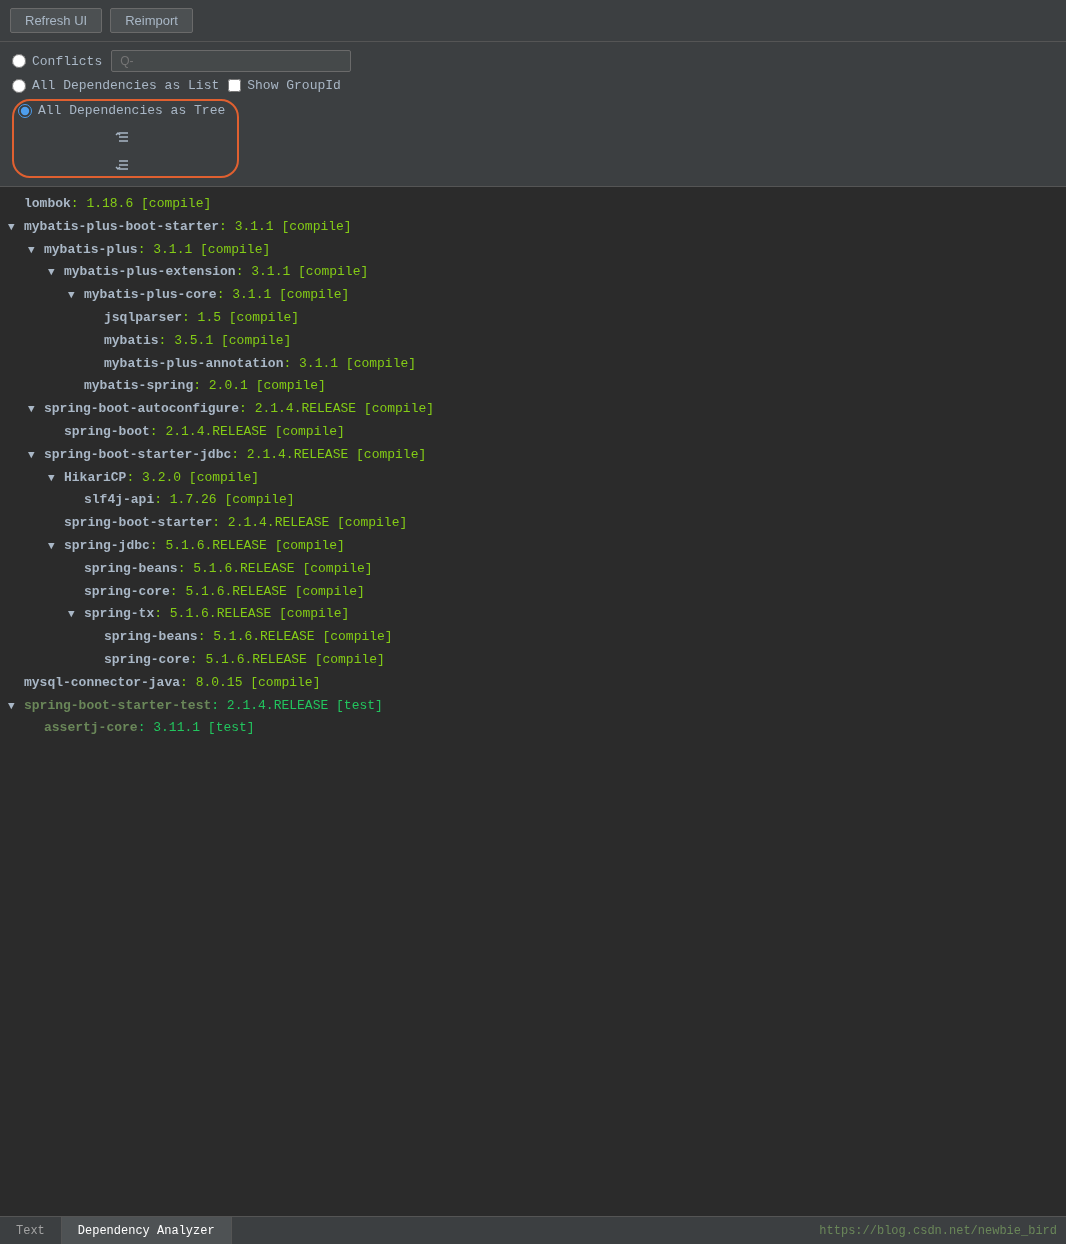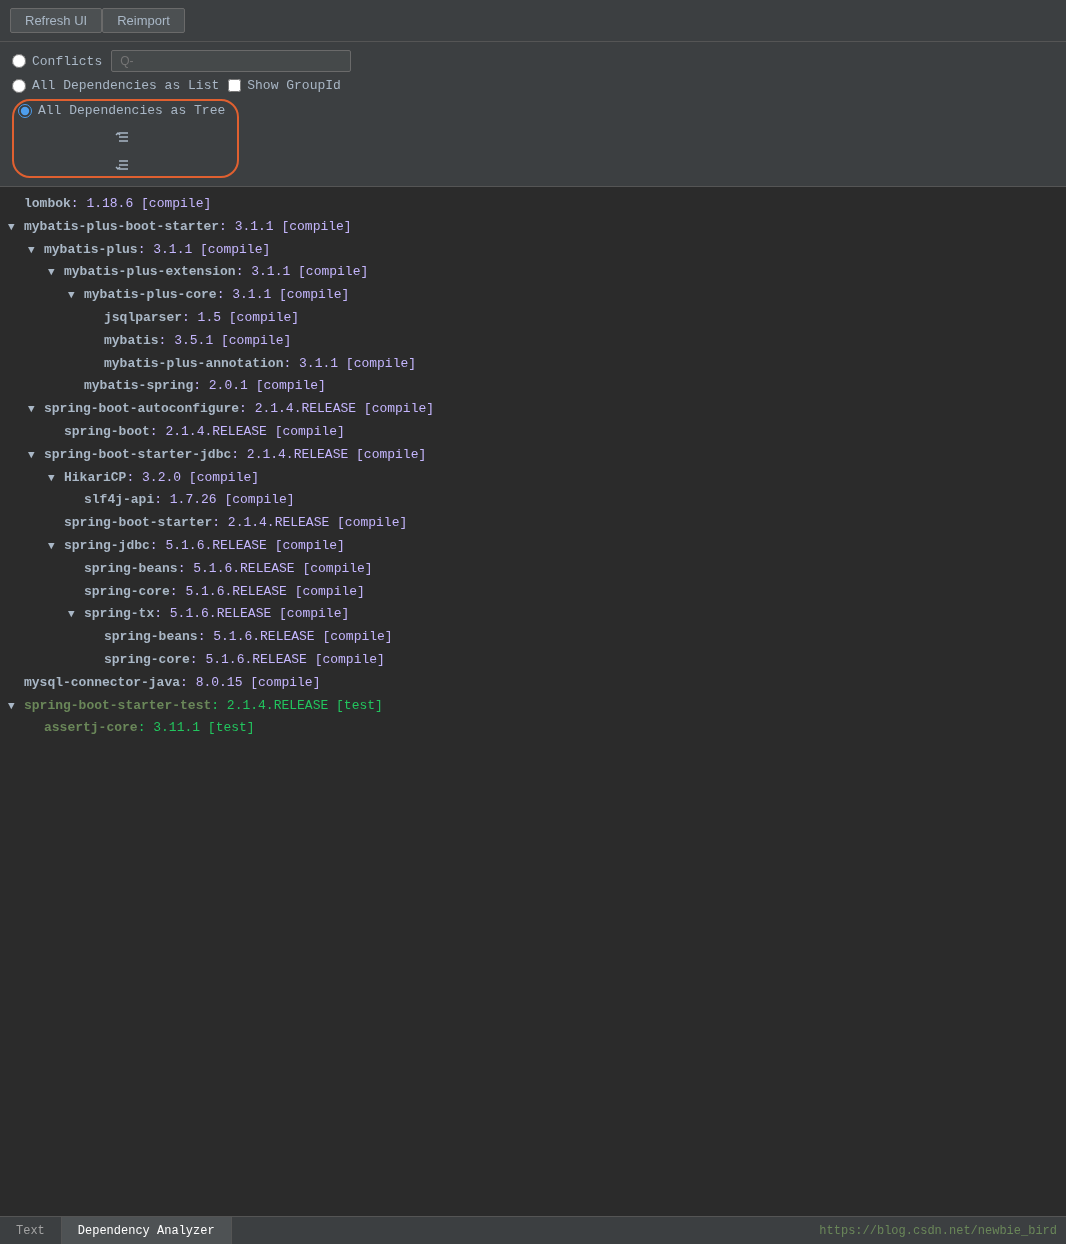--- a/index.html
+++ b/index.html
@@ -13,20 +13,21 @@
       overflow: hidden;
       display: flex;
       flex-direction: column;
     }
 
     
     .toolbar {
       display: flex;
       align-items: center;
       padding: 8px 10px;
+      gap: 8px;
       background: #3c3f41;
       border-bottom: 1px solid #555;
     }
     .toolbar-btn {
       background: #4c5052;
       color: #a9b7c6;
       border: 1px solid #6a6a6a;
       padding: 4px 14px;
       cursor: pointer;
       font-size: 13px;
@@ -132,21 +133,21 @@
       width: 16px;
       color: #a9b7c6;
       font-size: 11px;
       flex-shrink: 0;
     }
     .dep-name {
       font-weight: bold;
       color: #a9b7c6;
     }
     .dep-version {
-      color: #c4b5fd;
+      color: #84cc16;
     }
     .dep-green {
       color: #6a8759;
       font-weight: bold;
     }
     .dep-green-version {
       color: #22c55e;
     }
 
     

